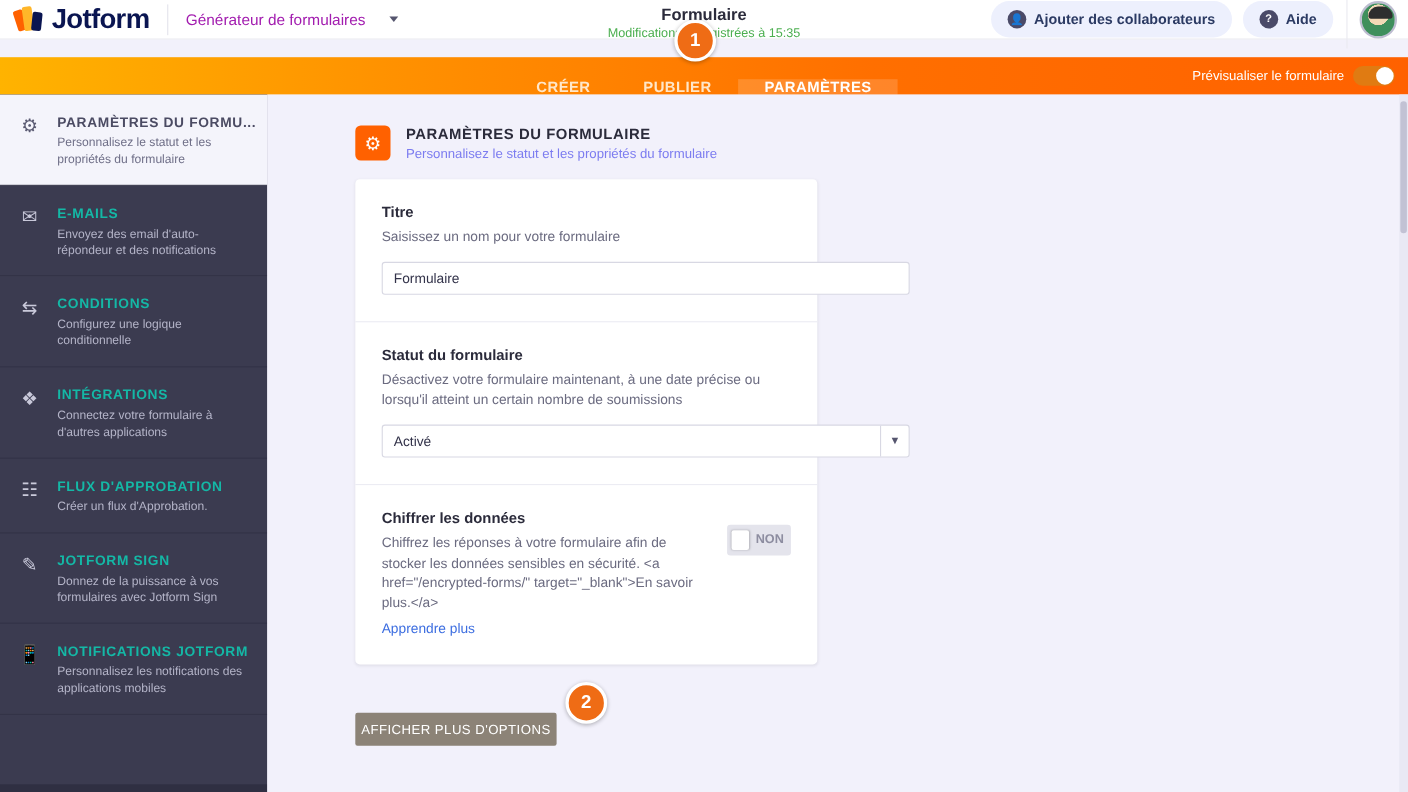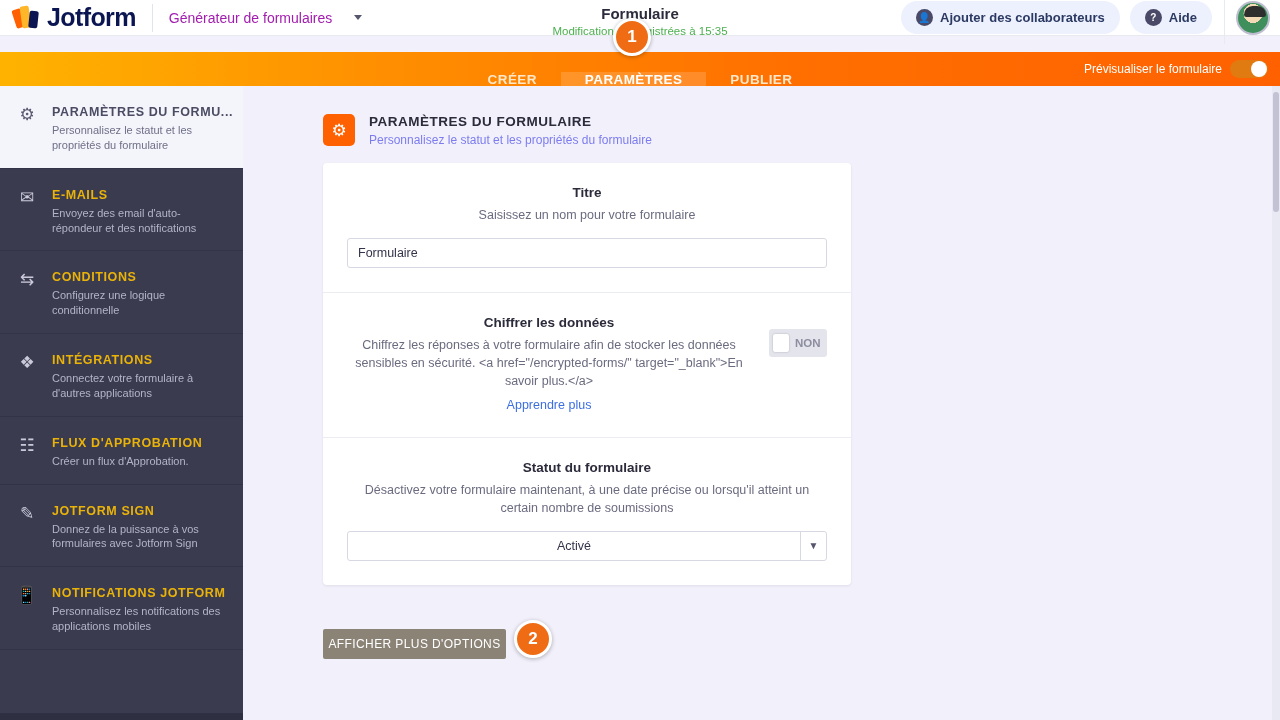--- a/index.html
+++ b/index.html
@@ -76,39 +76,39 @@
     position: absolute; top: 86px; left: 0; width: 243px; height: 634px;
     background: #3b3b50; overflow: hidden;
   }
   .side-item {
     display: flex; gap: 12px; padding: 16px 14px 15px 14px;
     border-bottom: 1px solid #333347; cursor: pointer; align-items: flex-start;
   }
   .side-item.active { background: #f4f4fb; }
   .side-icon { width: 26px; min-width: 26px; display: flex; justify-content: center; padding-top: 2px; color: #c9c9da; font-size: 17px; }
   .side-item.active .side-icon { color: #5a5a72; }
-  .side-title { font-size: 12.5px; font-weight: bold; color: #eab308; letter-spacing: 0.6px; white-space: nowrap; overflow: hidden; text-overflow: ellipsis; }
+  .side-title { font-size: 12.5px; font-weight: bold; color: #14b8a6; letter-spacing: 0.6px; white-space: nowrap; overflow: hidden; text-overflow: ellipsis; }
   .side-item.active .side-title { color: #4b4b63; }
   .side-desc { font-size: 11px; color: #b4b4c8; line-height: 1.35; margin-top: 3px; }
   .side-item.active .side-desc { color: #6f6f88; }
   .side-text { min-width: 0; }
 
   
   .main { position: absolute; top: 86px; left: 243px; width: 1037px; height: 634px; background: #f2f1fb; overflow: hidden; }
   .panel-head { display: flex; gap: 14px; align-items: flex-start; padding: 28px 0 0 80px; }
   .panel-icon {
     width: 32px; height: 32px; border-radius: 5px; background: #ff6100; color: #fff;
     display: flex; align-items: center; justify-content: center; font-size: 17px;
   }
   .panel-title { font-size: 13.5px; font-weight: bold; color: #2b2b3b; letter-spacing: 0.5px; }
   .panel-sub { font-size: 12px; color: #7c7cf0; margin-top: 4px; }
 
   .card {
-    margin: 16px 0 0 80px; width: 528px; background: #fff;
-    border-radius: 4px; box-shadow: 0 1px 3px rgba(0,0,0,0.08); text-align: center;
+    margin: 16px 0 0 80px; width: 420px; background: #fff;
+    border-radius: 4px; box-shadow: 0 1px 3px rgba(0,0,0,0.08);
   }
   .card-section { padding: 22px 24px 24px 24px; border-bottom: 1px solid #ececf3; }
   .card-section:last-child { border-bottom: none; }
   .lbl { font-size: 13.5px; font-weight: bold; color: #2b2b3b; }
   .hint { font-size: 12.5px; color: #6b6b80; margin-top: 6px; line-height: 1.45; }
   .txt-input {
     margin-top: 14px; width: 480px; height: 30px; border: 1px solid #d8d8e3; border-radius: 3px;
     padding: 0 10px; font-size: 12.5px; color: #33334a; font-family: "Liberation Sans", sans-serif;
     background: #fff; display: flex; align-items: center;
   }
@@ -188,25 +188,25 @@
   <div class="avatar-box">
     <div class="avatar"></div>
   </div>
 </div>
 
 <div class="navbar">
   <div class="nav-tabs">
     <div class="nav-tab">
       <span>CRÉER</span>
     </div>
+    <div class="nav-tab">
+      <span>PUBLIER</span>
+    </div>
     <div class="nav-tab active">
       <span>PARAMÈTRES</span>
-    </div>
-    <div class="nav-tab">
-      <span>PUBLIER</span>
     </div>
   </div>
   <div class="preview-wrap">
     <span class="preview-label">Prévisualiser le formulaire</span>
     <span class="toggle-track">
       <span class="toggle-knob"></span>
     </span>
   </div>
 </div>
 
@@ -280,45 +280,45 @@
       <div class="panel-sub">Personnalisez le statut et les propriétés du formulaire</div>
     </div>
   </div>
 
   <div class="card">
 
     <div class="card-section">
       <div class="lbl">Titre</div>
       <div class="hint">Saisissez un nom pour votre formulaire</div>
       <div class="txt-input" placeholder="Saisissez un nom pour votre formulaire">Formulaire</div>
+    </div>
+
+    <div class="card-section">
+      <div class="lbl">Statut du formulaire</div>
+      <div class="hint">Désactivez votre formulaire maintenant, à une date précise ou lorsqu'il atteint un certain nombre de soumissions</div>
+      <div class="select-wrap">
+        <span class="select-value">Activé</span>
+        <span class="select-arrow">▼</span>
+      </div>
     </div>
 
     <div class="card-section">
       <div class="enc-row">
         <div class="enc-left">
           <div class="lbl">Chiffrer les données</div>
           <div class="hint">Chiffrez les réponses à votre formulaire afin de stocker les données sensibles en sécurité. &lt;a href="/encrypted-forms/" target="_blank"&gt;En savoir plus.&lt;/a&gt;</div>
           <a class="link">Apprendre plus</a>
         </div>
         <div class="enc-toggle">
           <span class="enc-knob"></span>
           <span class="enc-off">NON</span>
         </div>
       </div>
     </div>
 
-    <div class="card-section">
-      <div class="lbl">Statut du formulaire</div>
-      <div class="hint">Désactivez votre formulaire maintenant, à une date précise ou lorsqu'il atteint un certain nombre de soumissions</div>
-      <div class="select-wrap">
-        <span class="select-value">Activé</span>
-        <span class="select-arrow">▼</span>
-      </div>
-    </div>
-
   </div>
 
   <button class="more-btn">AFFICHER PLUS D'OPTIONS</button>
 </div>
 
 <div class="scroll-right"></div>
 <div class="scroll-right-thumb"></div>
 
 <div class="badge" id="badge1">1</div>
 <div class="badge" id="badge2">2</div>

